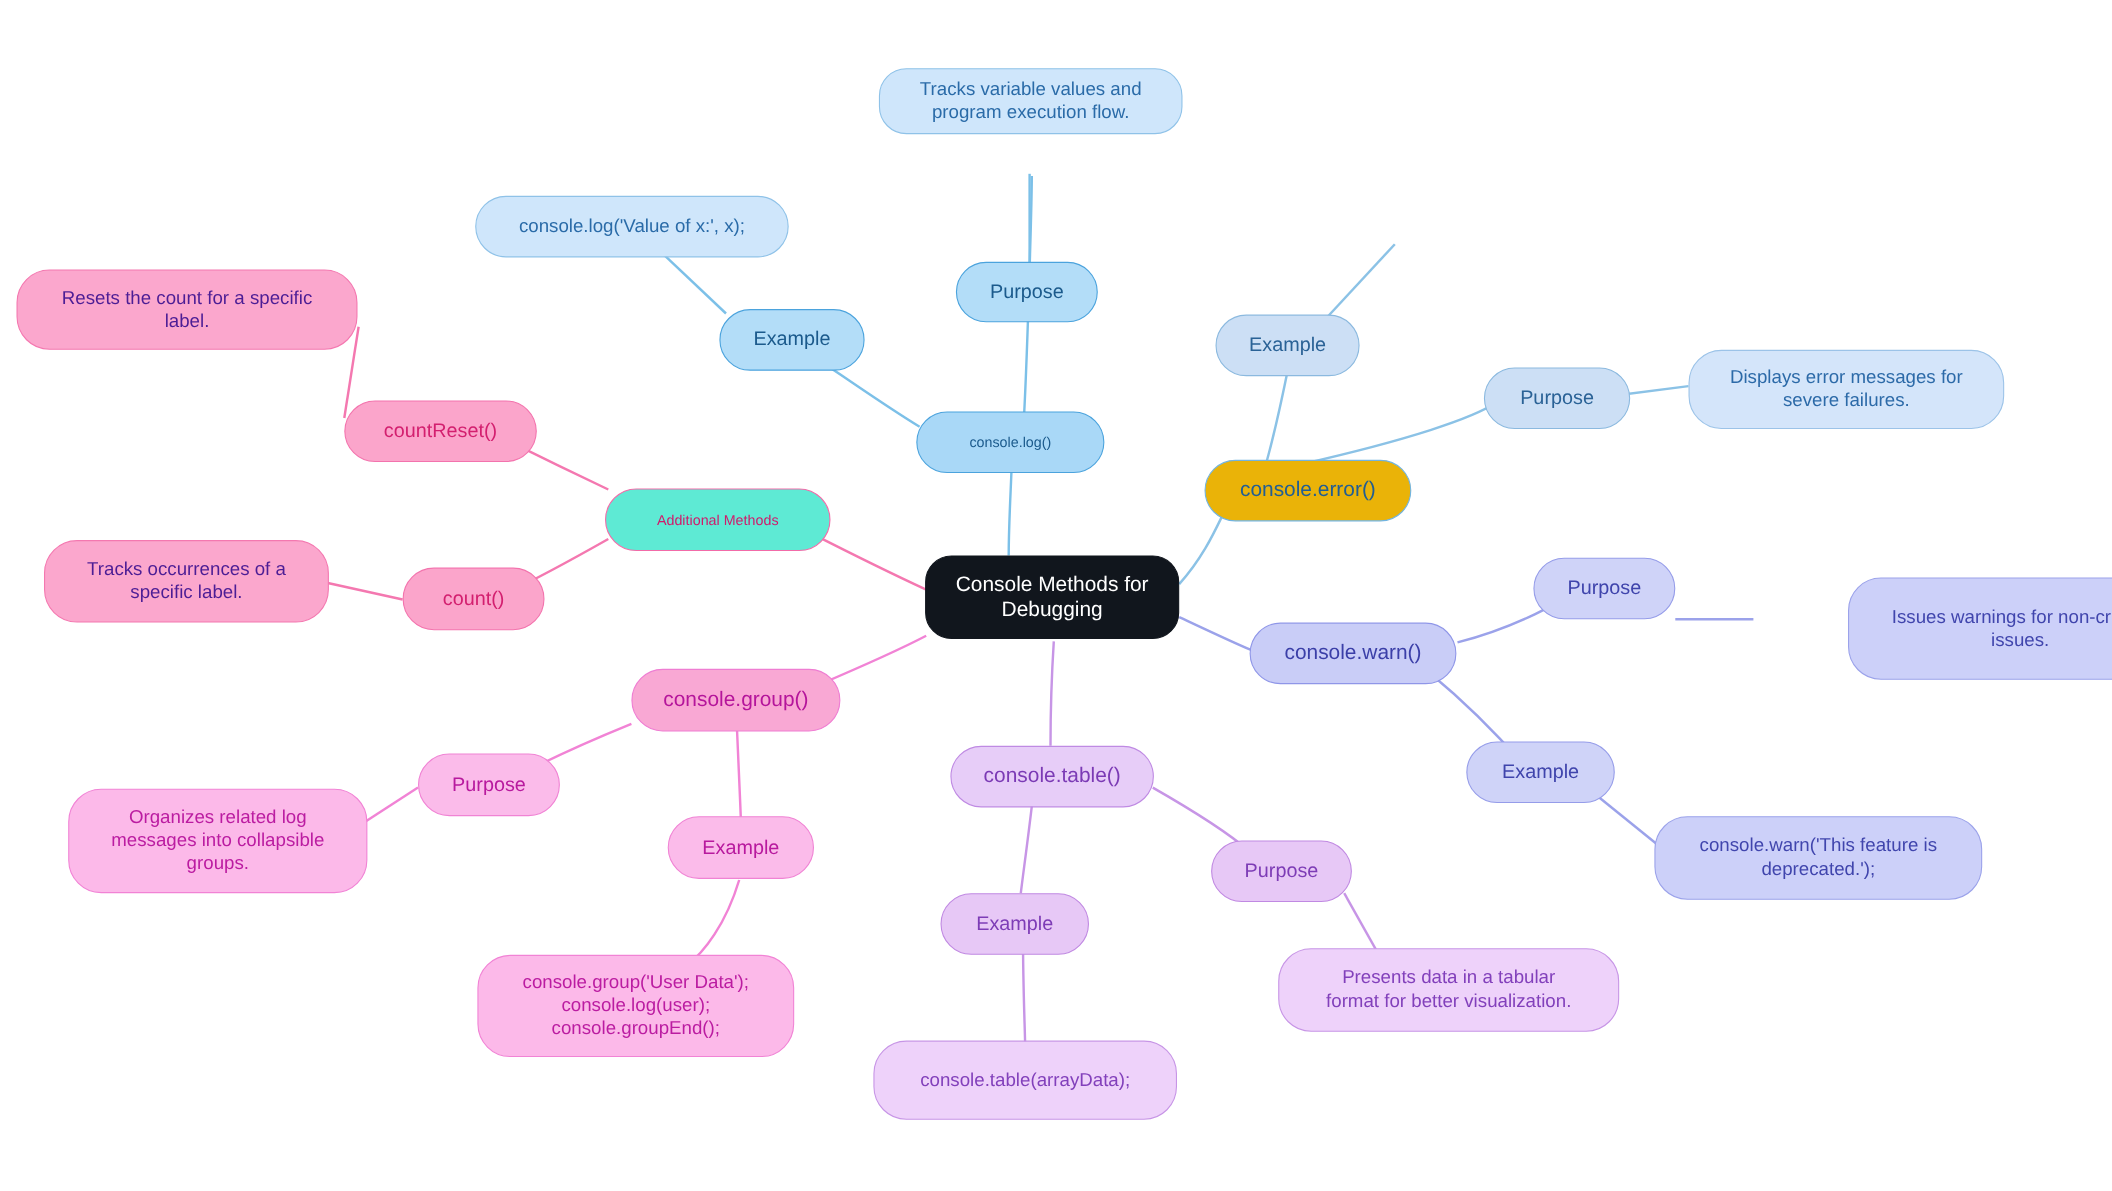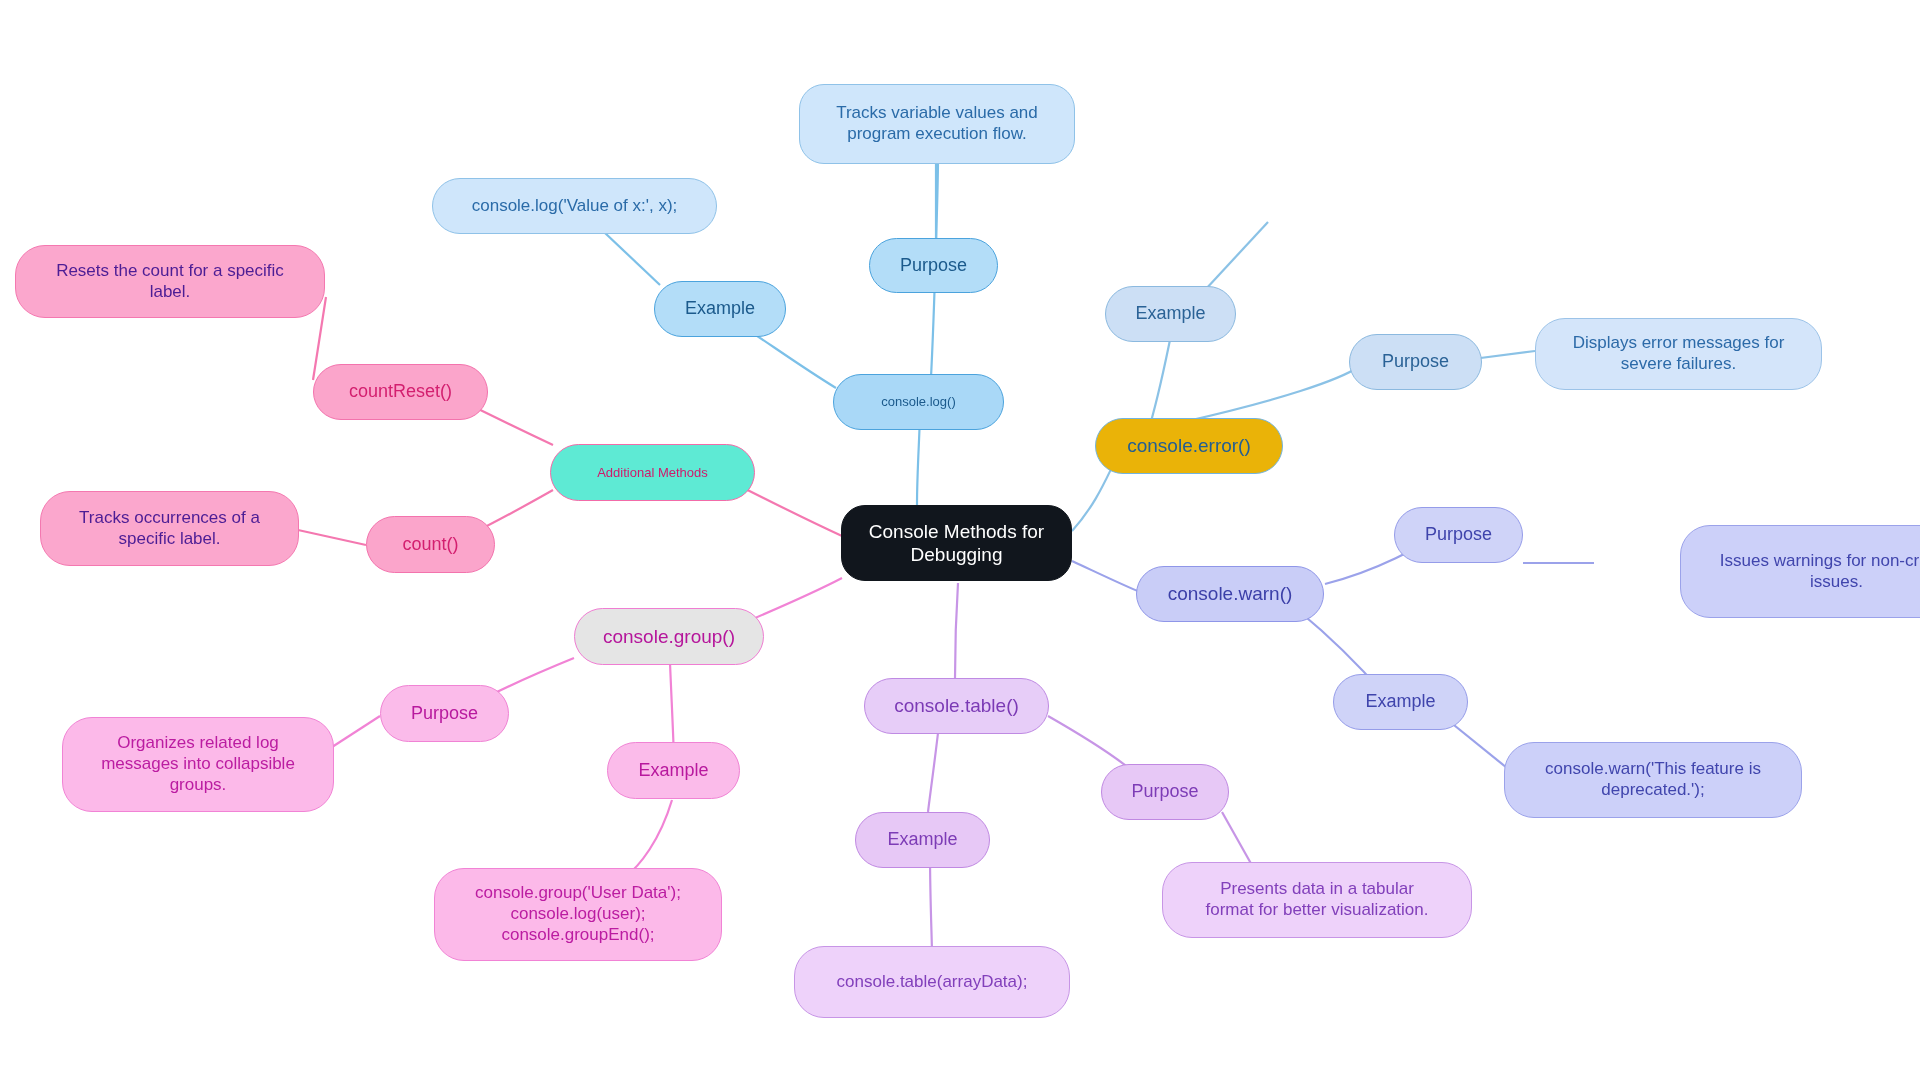--- a/index.html
+++ b/index.html
@@ -54,21 +54,21 @@
   .sky-leaf  { background: #d4e5fa; border-color: #9cc3e8; color: #2c6aa8; font-size: 17px; }
   
   .peri-hub  { background: #c9cdf7; border-color: #8f96e8; color: #3b3fa8; font-size: 19px; }
   .peri-mid  { background: #cfd3f8; border-color: #959ce9; color: #3f44ac; font-size: 18px; }
   .peri-leaf { background: #ccd0f9; border-color: #9ba2ea; color: #4045ad; font-size: 17px; }
   
   .viol-hub  { background: #e7cdf8; border-color: #bf8ae3; color: #7b3ab5; font-size: 19px; }
   .viol-mid  { background: #e7c8f6; border-color: #c089e2; color: #7d3cb6; font-size: 18px; }
   .viol-leaf { background: #eed2fa; border-color: #c795e6; color: #8240bb; font-size: 17px; }
   
-  .pink-hub  { background: #e5e5e5; border-color: #ef7dd2; color: #b5159b; font-size: 19px; }
+  .pink-hub  { background: #f9a8d4; border-color: #ef7dd2; color: #b5159b; font-size: 19px; }
   .pink-mid  { background: #fbbbea; border-color: #f083d4; color: #b8199e; font-size: 18px; }
   .pink-leaf { background: #fcb9e9; border-color: #f183d5; color: #bb1ca1; font-size: 17px; margin-left: 22px; }
   
   .mag-hub   { background: #5eead4; border-color: #f26ba8; color: #d01a6b; font-size: 13px; }
   .mag-mid   { background: #fba5cb; border-color: #f373ad; color: #d31f6f; font-size: 18px; }
   .mag-leaf  { background: #fba7cd; border-color: #f478b0; color: #4c1d95; font-size: 17px; }
 </style>
 </head>
 <body>
 
@@ -113,21 +113,21 @@
     <path d="M 366 545 L 298 530" fill="none" stroke="#f478b0" stroke-width="2.2"></path>
   </svg>
 
   <div class="node root" style="left:841px; top:505px; width:231px; height:76px;">Console Methods for
 Debugging</div>
 
   <div class="node blue-hub" style="left:833px; top:374px; width:171px; height:56px;">console.log()</div>
 
   <div class="node blue-mid" style="left:869px; top:238px; width:129px; height:55px;">Purpose</div>
 
-  <div class="node blue-leaf" style="left:799px; top:84px; width:276px; height:80px;border-radius:25px;">Tracks variable values and
+  <div class="node blue-leaf" style="left:799px; top:62px; width:276px; height:60px;border-radius:25px;">Tracks variable values and
 program execution flow.</div>
 
   <div class="node blue-mid" style="left:654px; top:281px; width:132px; height:56px;">Example</div>
 
   <div class="node blue-leaf" style="left:432px; top:178px; width:285px; height:56px;">console.log('Value of x:', x);</div>
 
   <div class="node sky-hub" style="left:1095px; top:418px; width:188px; height:56px;">console.error()</div>
 
   <div class="node sky-mid" style="left:1349px; top:334px; width:133px; height:56px;">Purpose</div>
 

